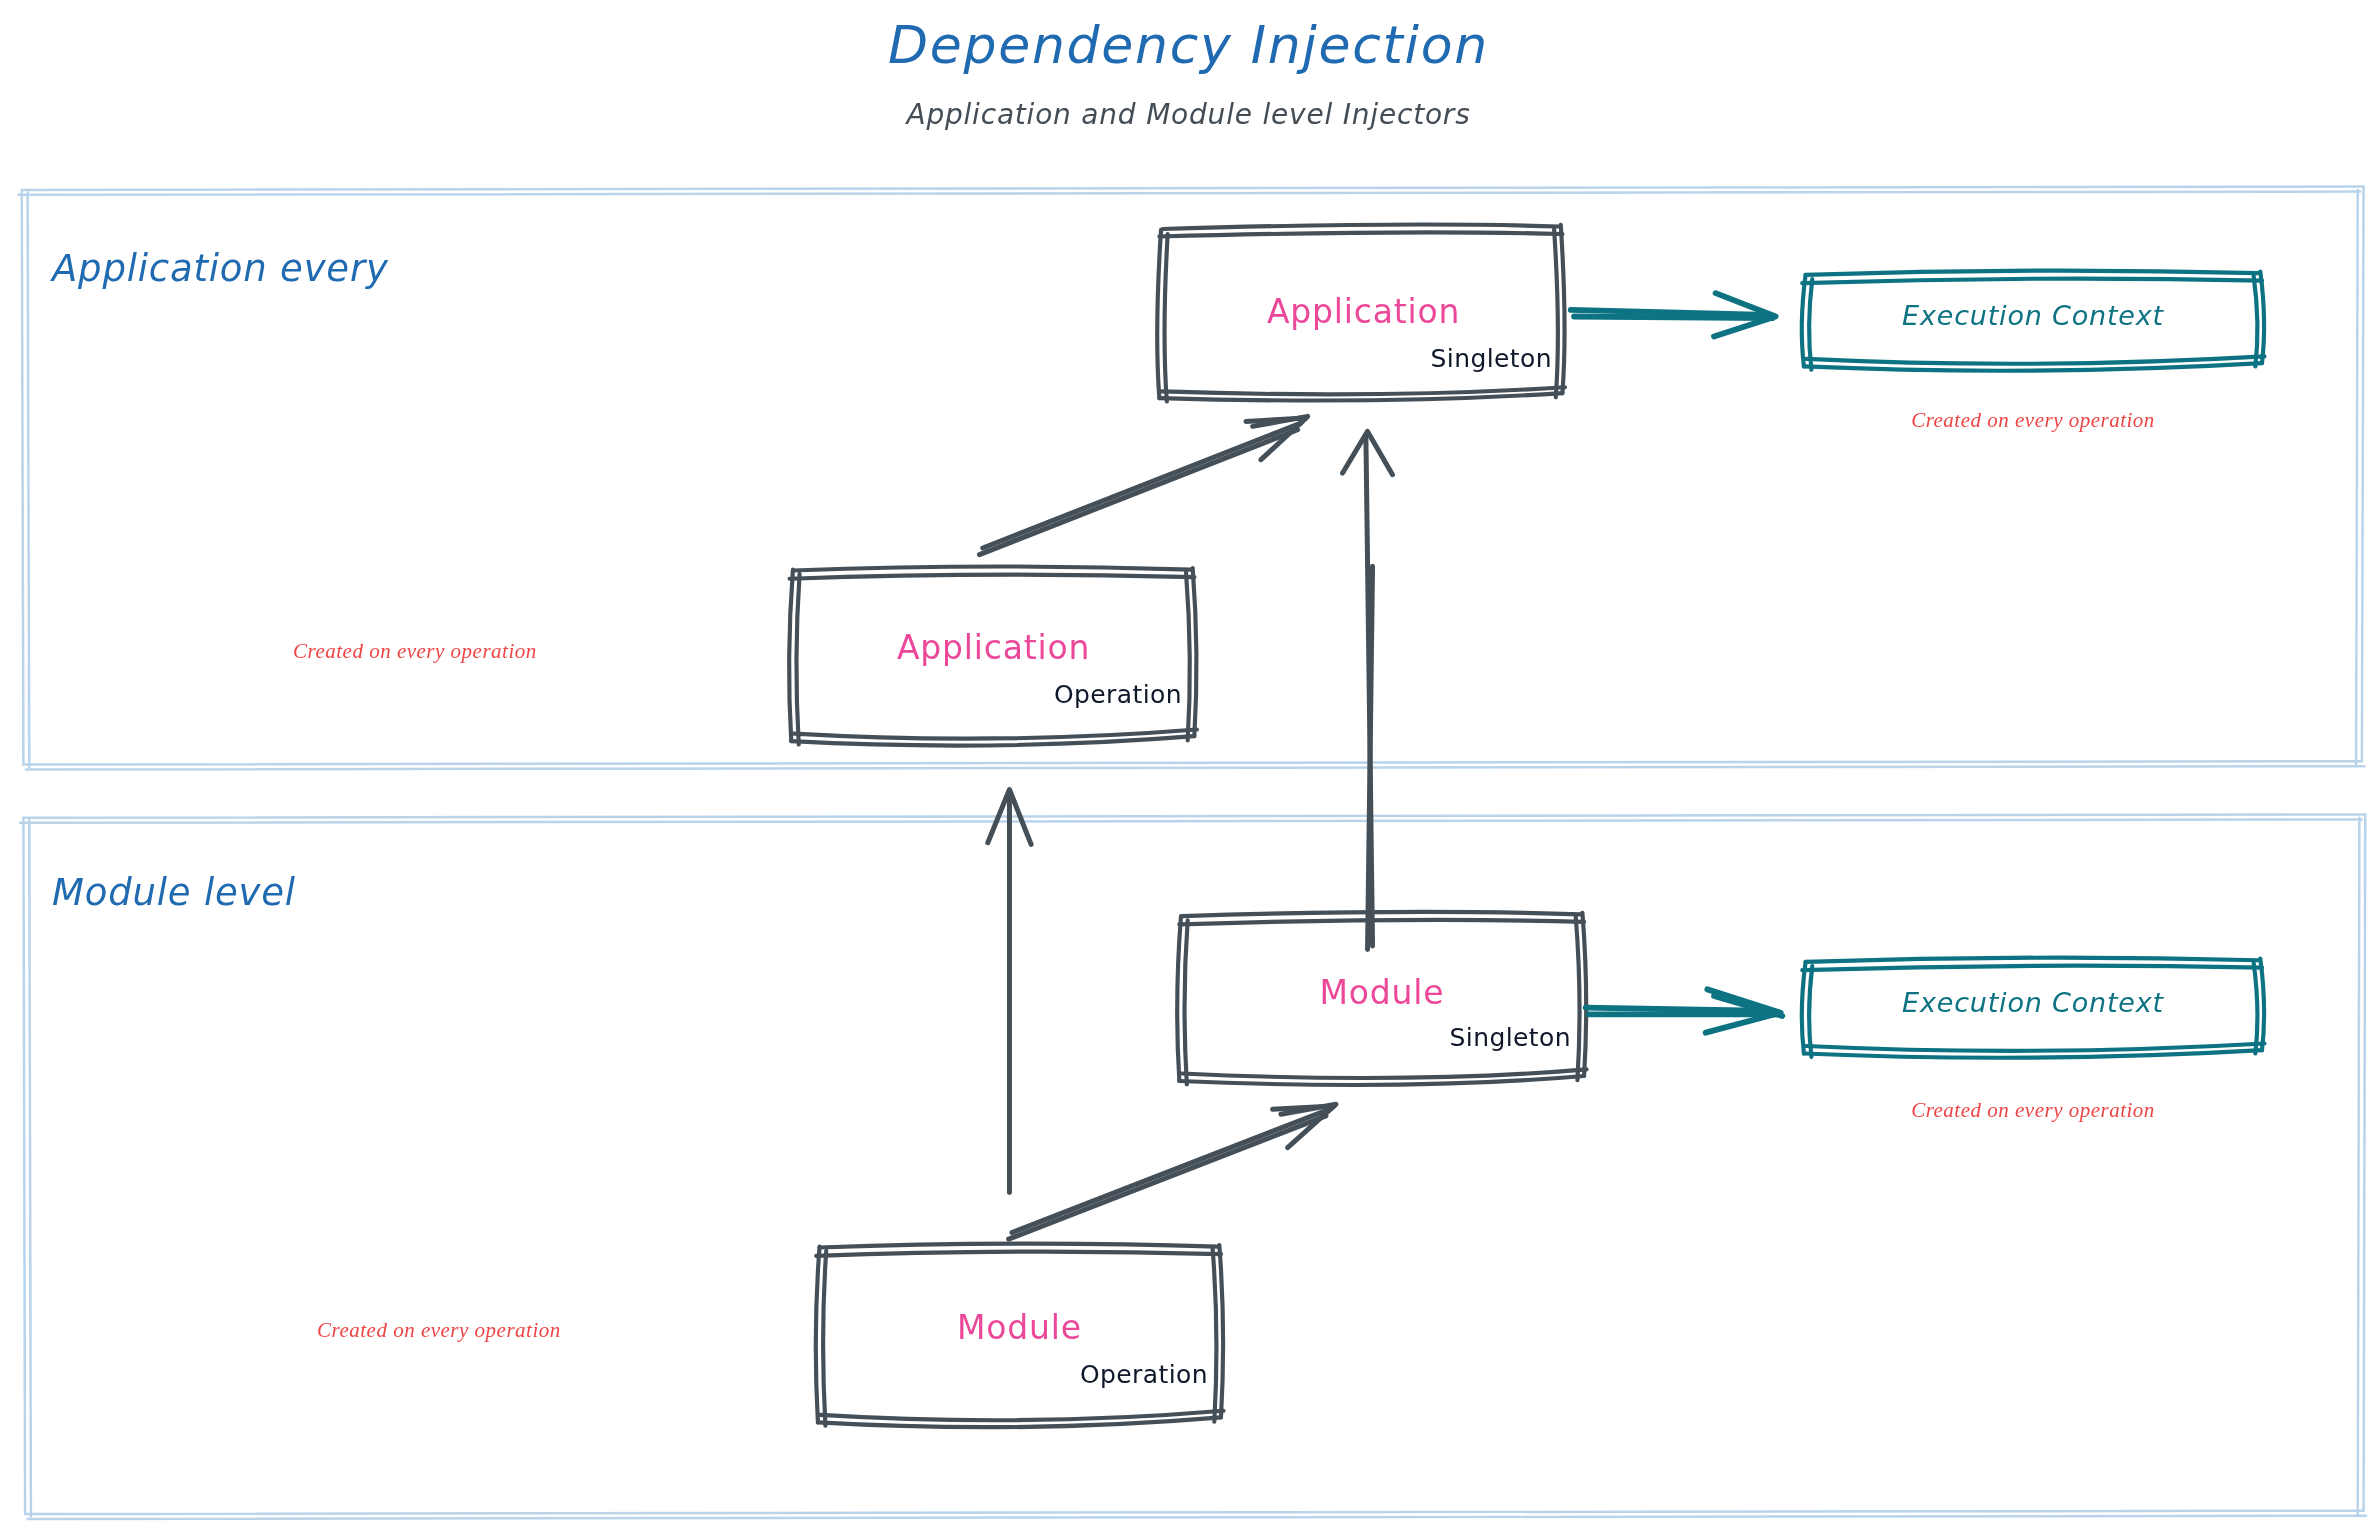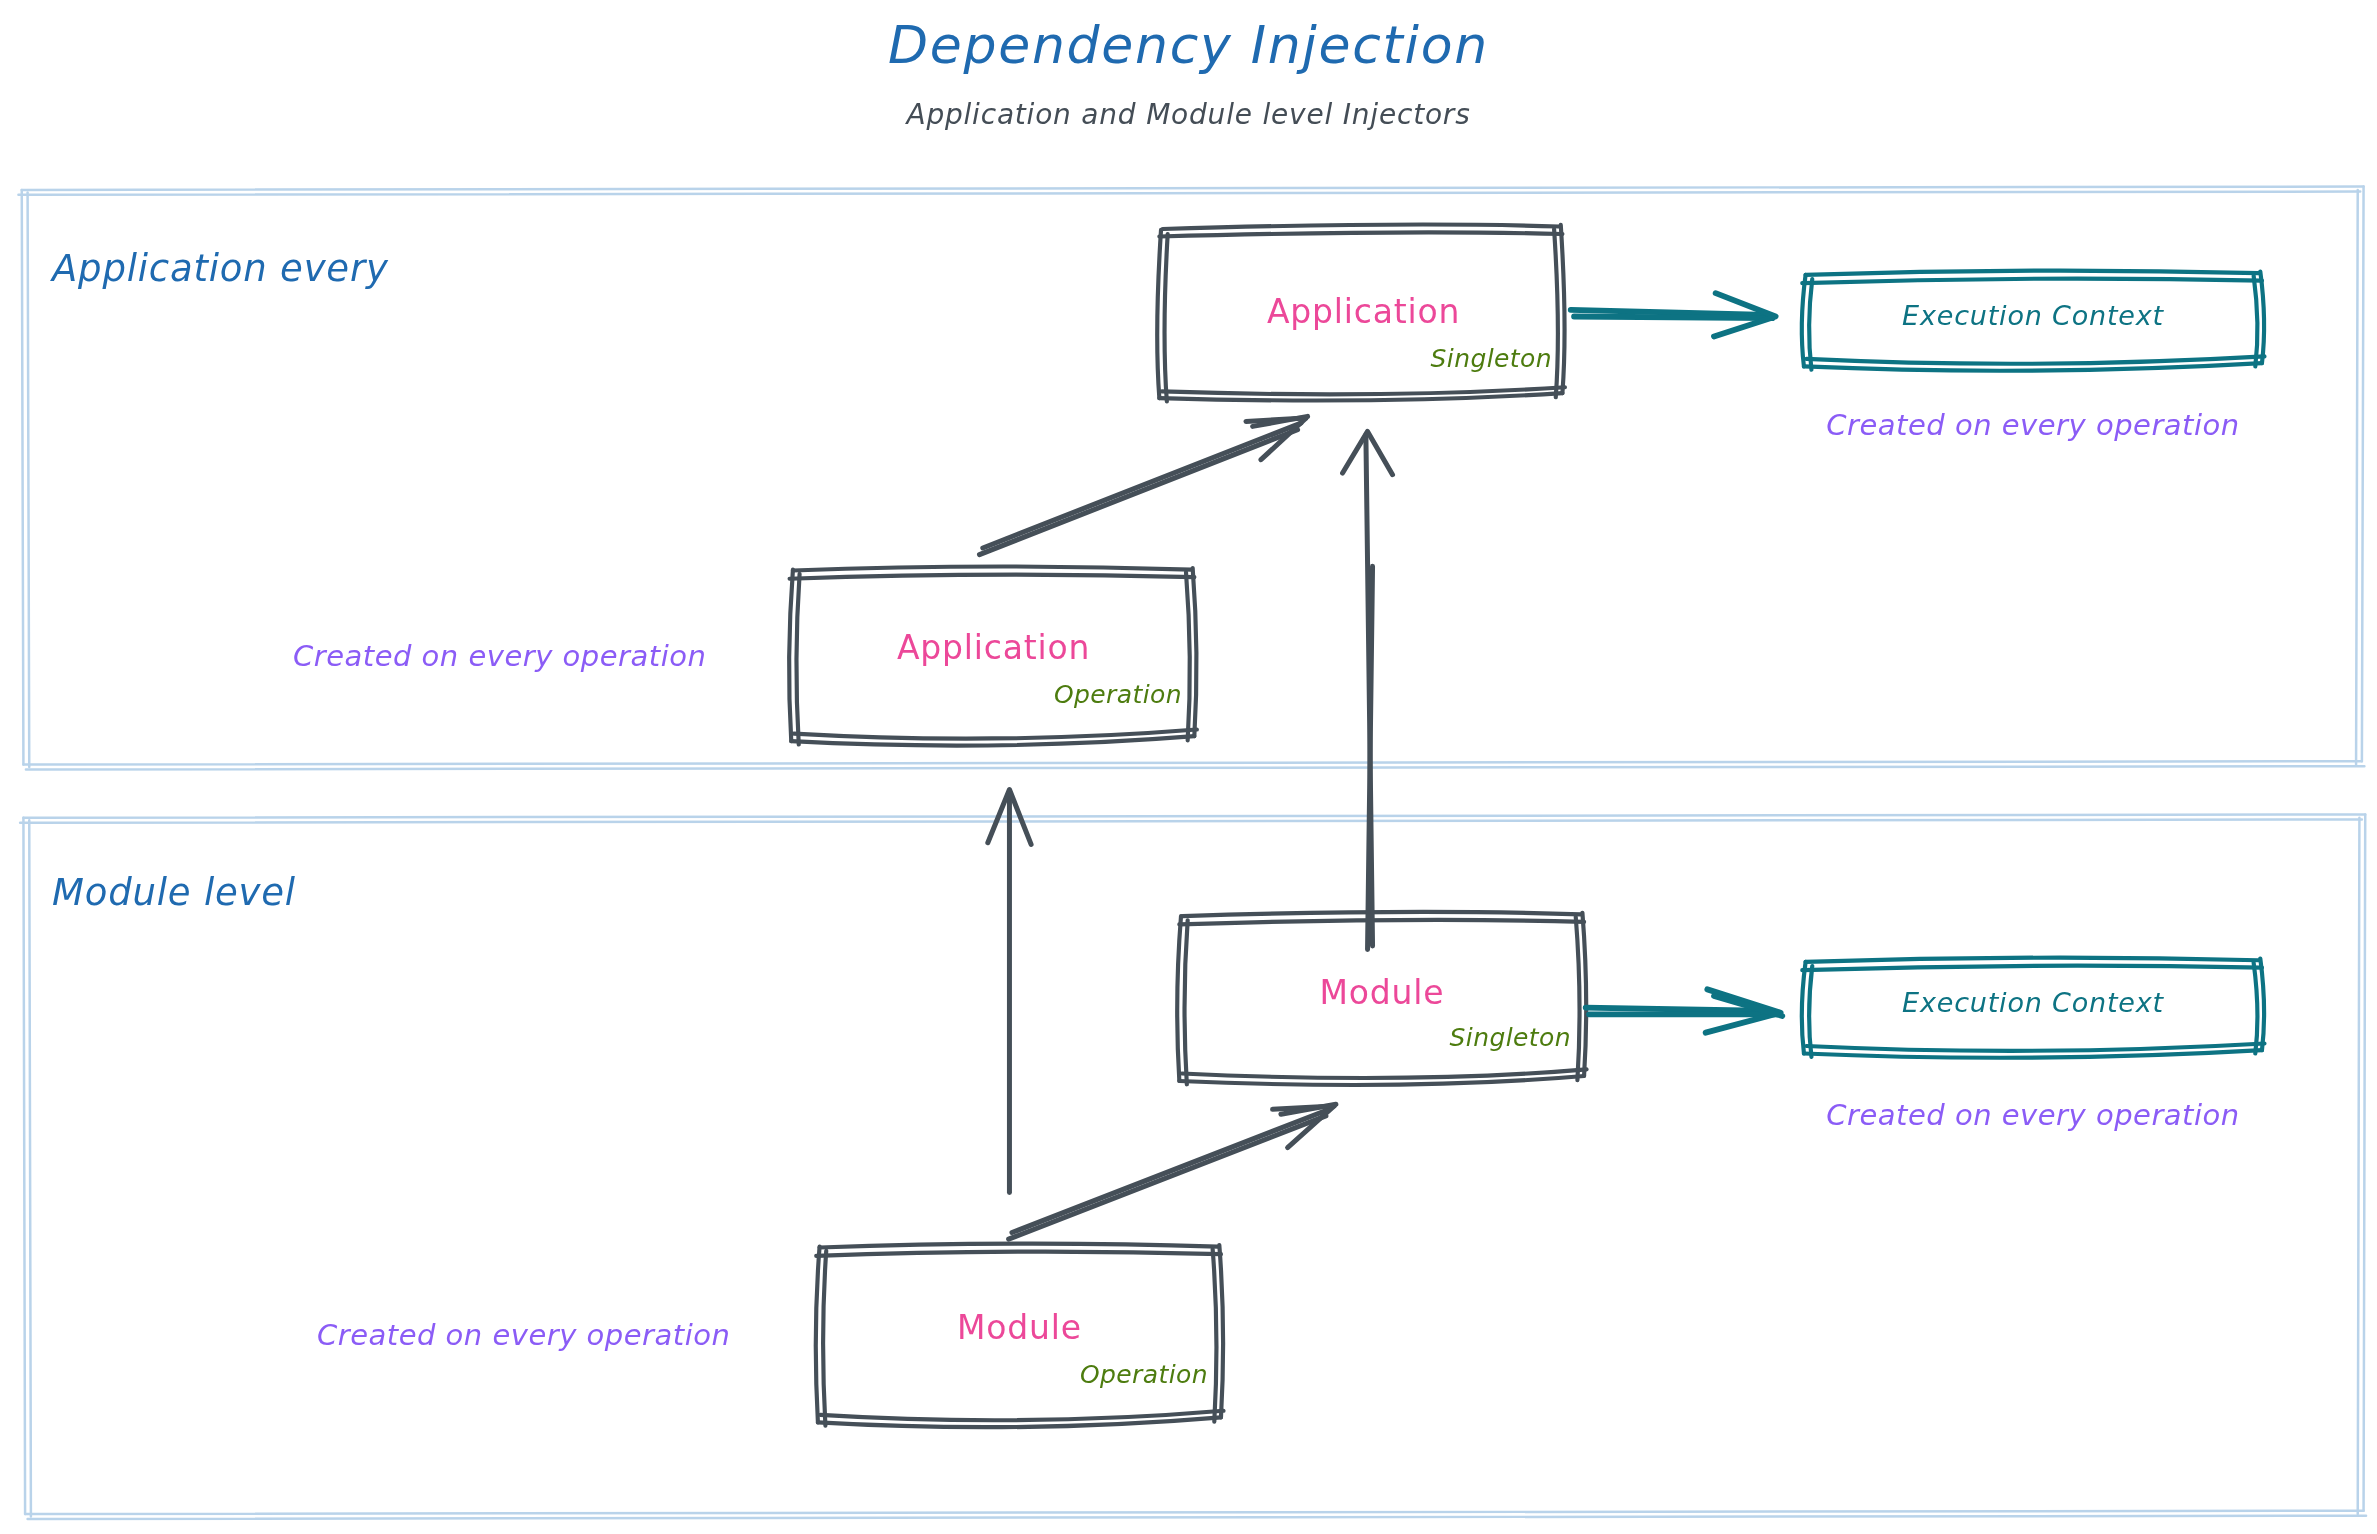--- a/index.html
+++ b/index.html
@@ -82,43 +82,43 @@
     right: 0;
     text-align: center;
     font-size: 33px;
     color: #ec4899;
     letter-spacing: 0.8px;
   }
   .node .node-scope {
     position: absolute;
     right: 15px;
     font-size: 25px;
-    color: #4d7c0f;
-    font-style: italic;
+    color: #0f172a;
     letter-spacing: 0.4px;
   }
 
   .ec-label {
     position: absolute;
     left: 0;
     right: 0;
     text-align: center;
     font-size: 27px;
     color: #0d7383;
     font-style: italic;
     letter-spacing: 0.8px;
   }
 
   .caption {
     position: absolute;
-    font-size: 29px;
-    color: #8b5cf6;
+    font-size: 21px;
+    color: #ef4444;
     font-style: italic;
     letter-spacing: 0.5px;
     white-space: nowrap;
+    font-family: Liberation Serif, serif;
   }
   .caption.center {
     text-align: center;
   }
 </style>
 </head>
 <body>
 
 <div id="canvas">
 

